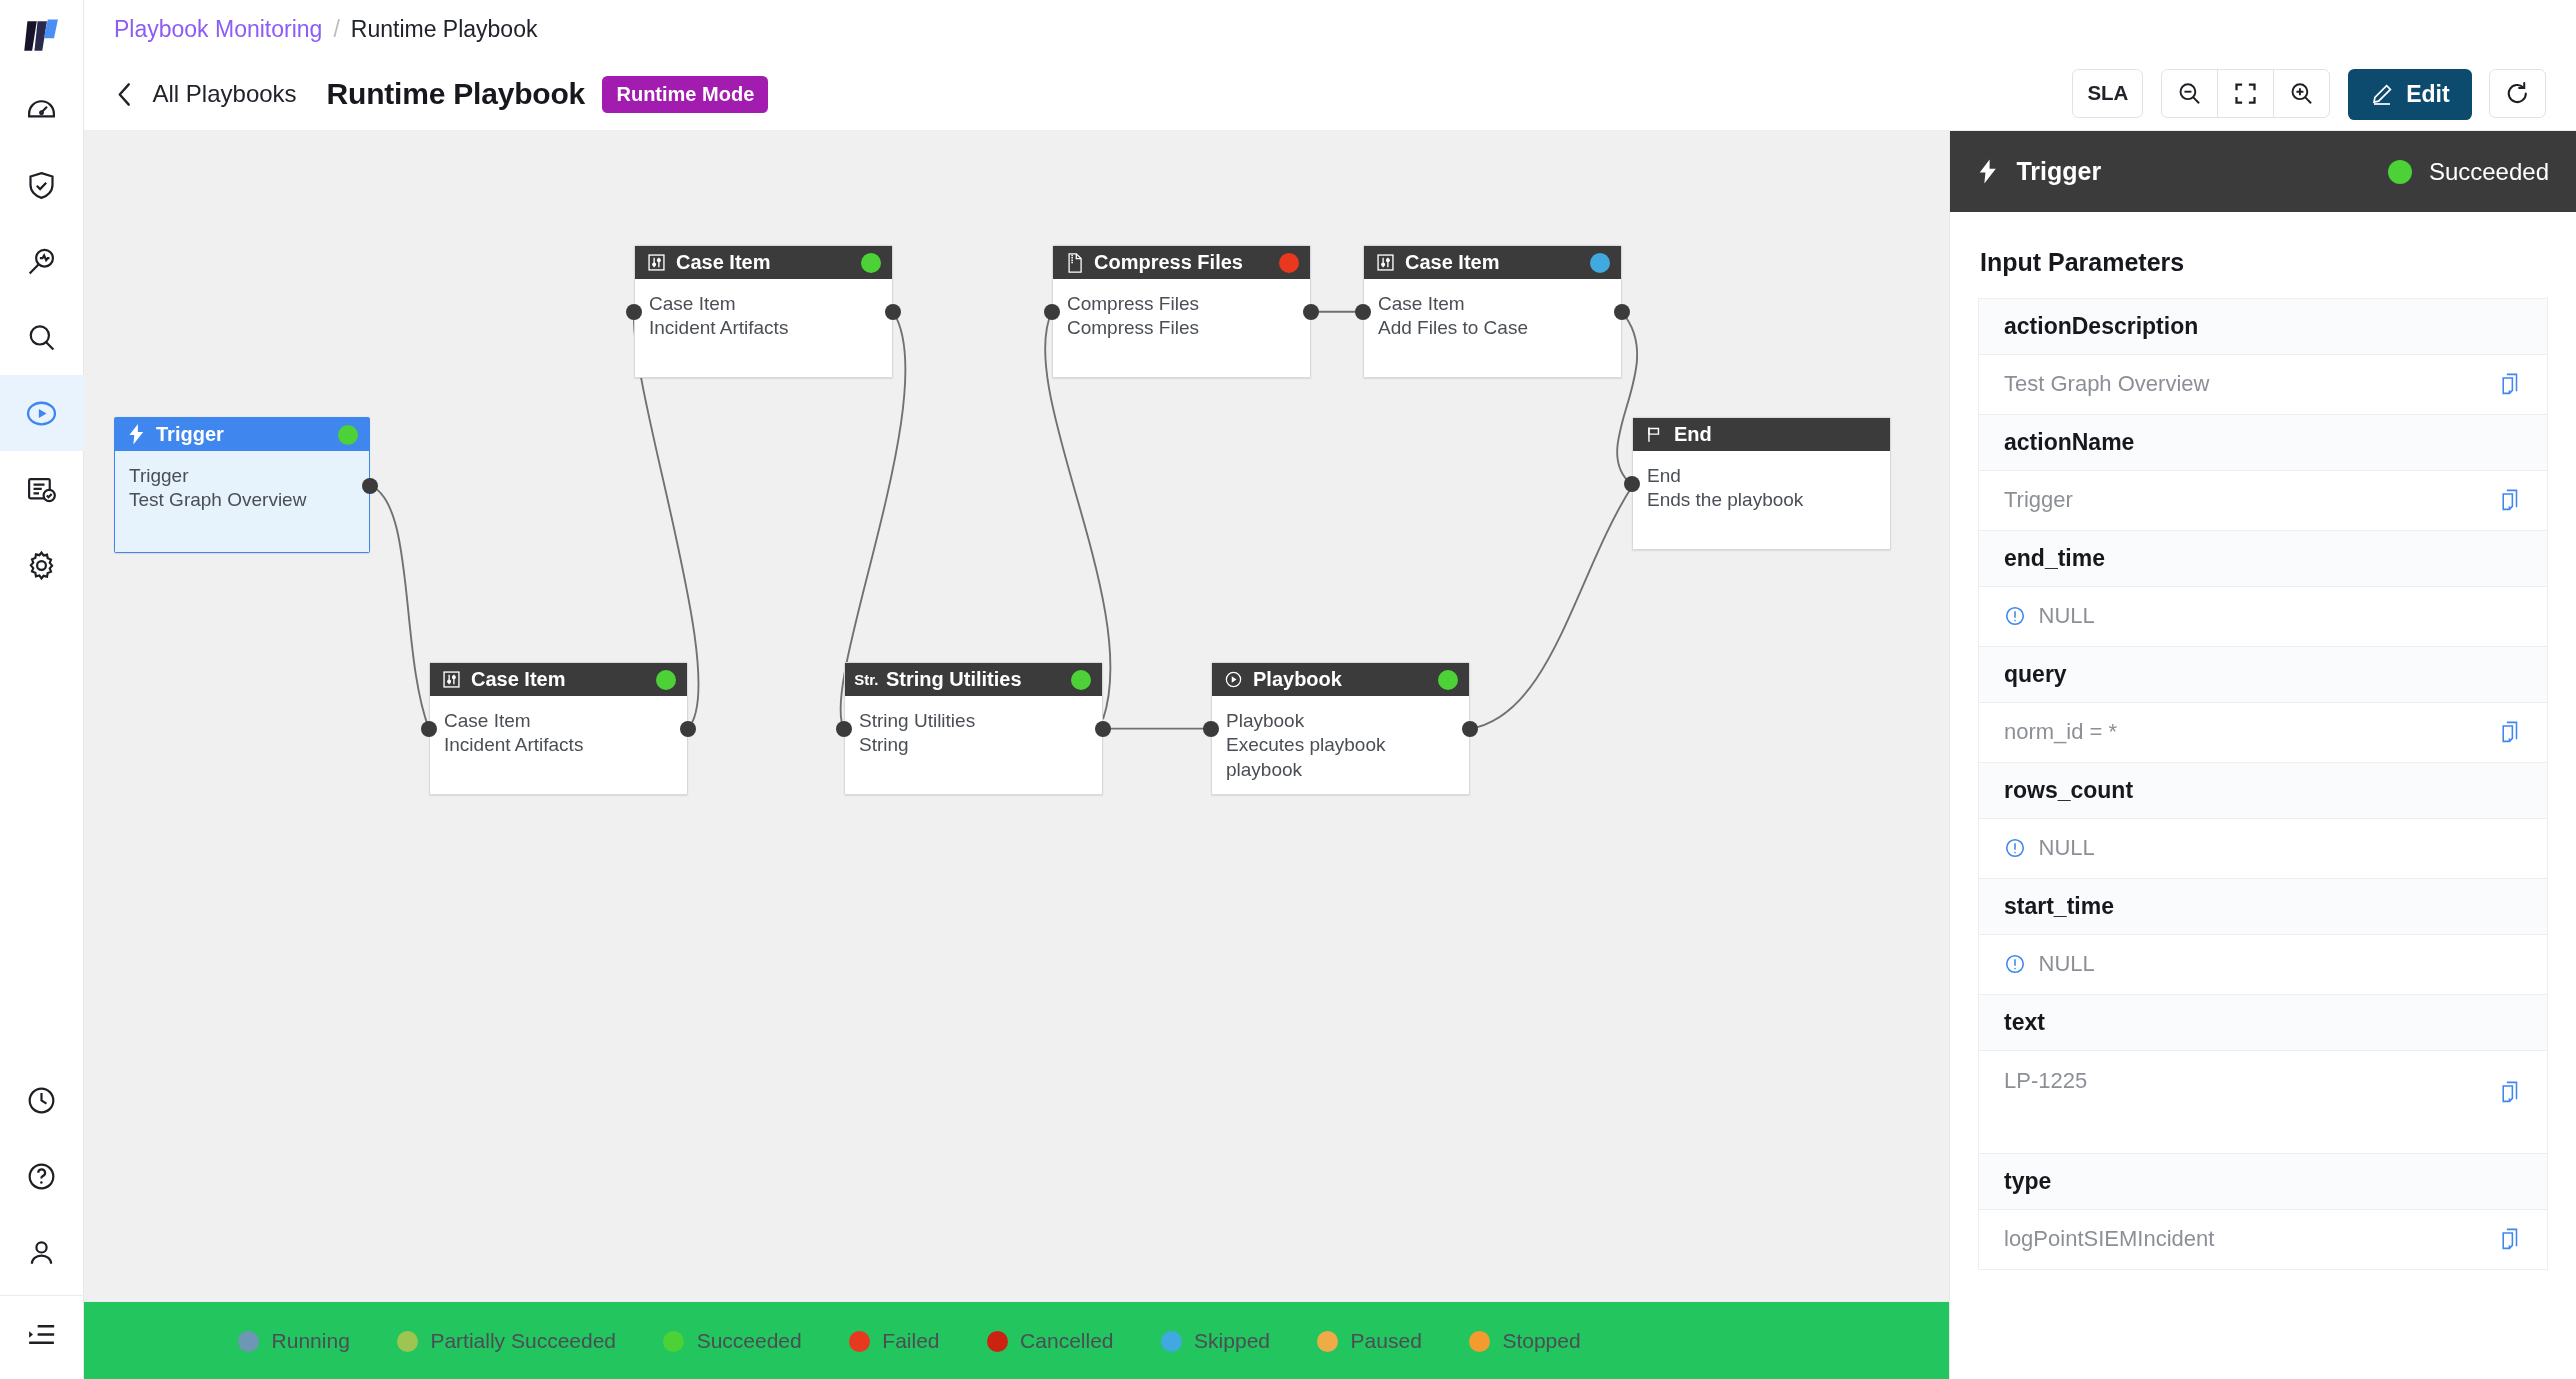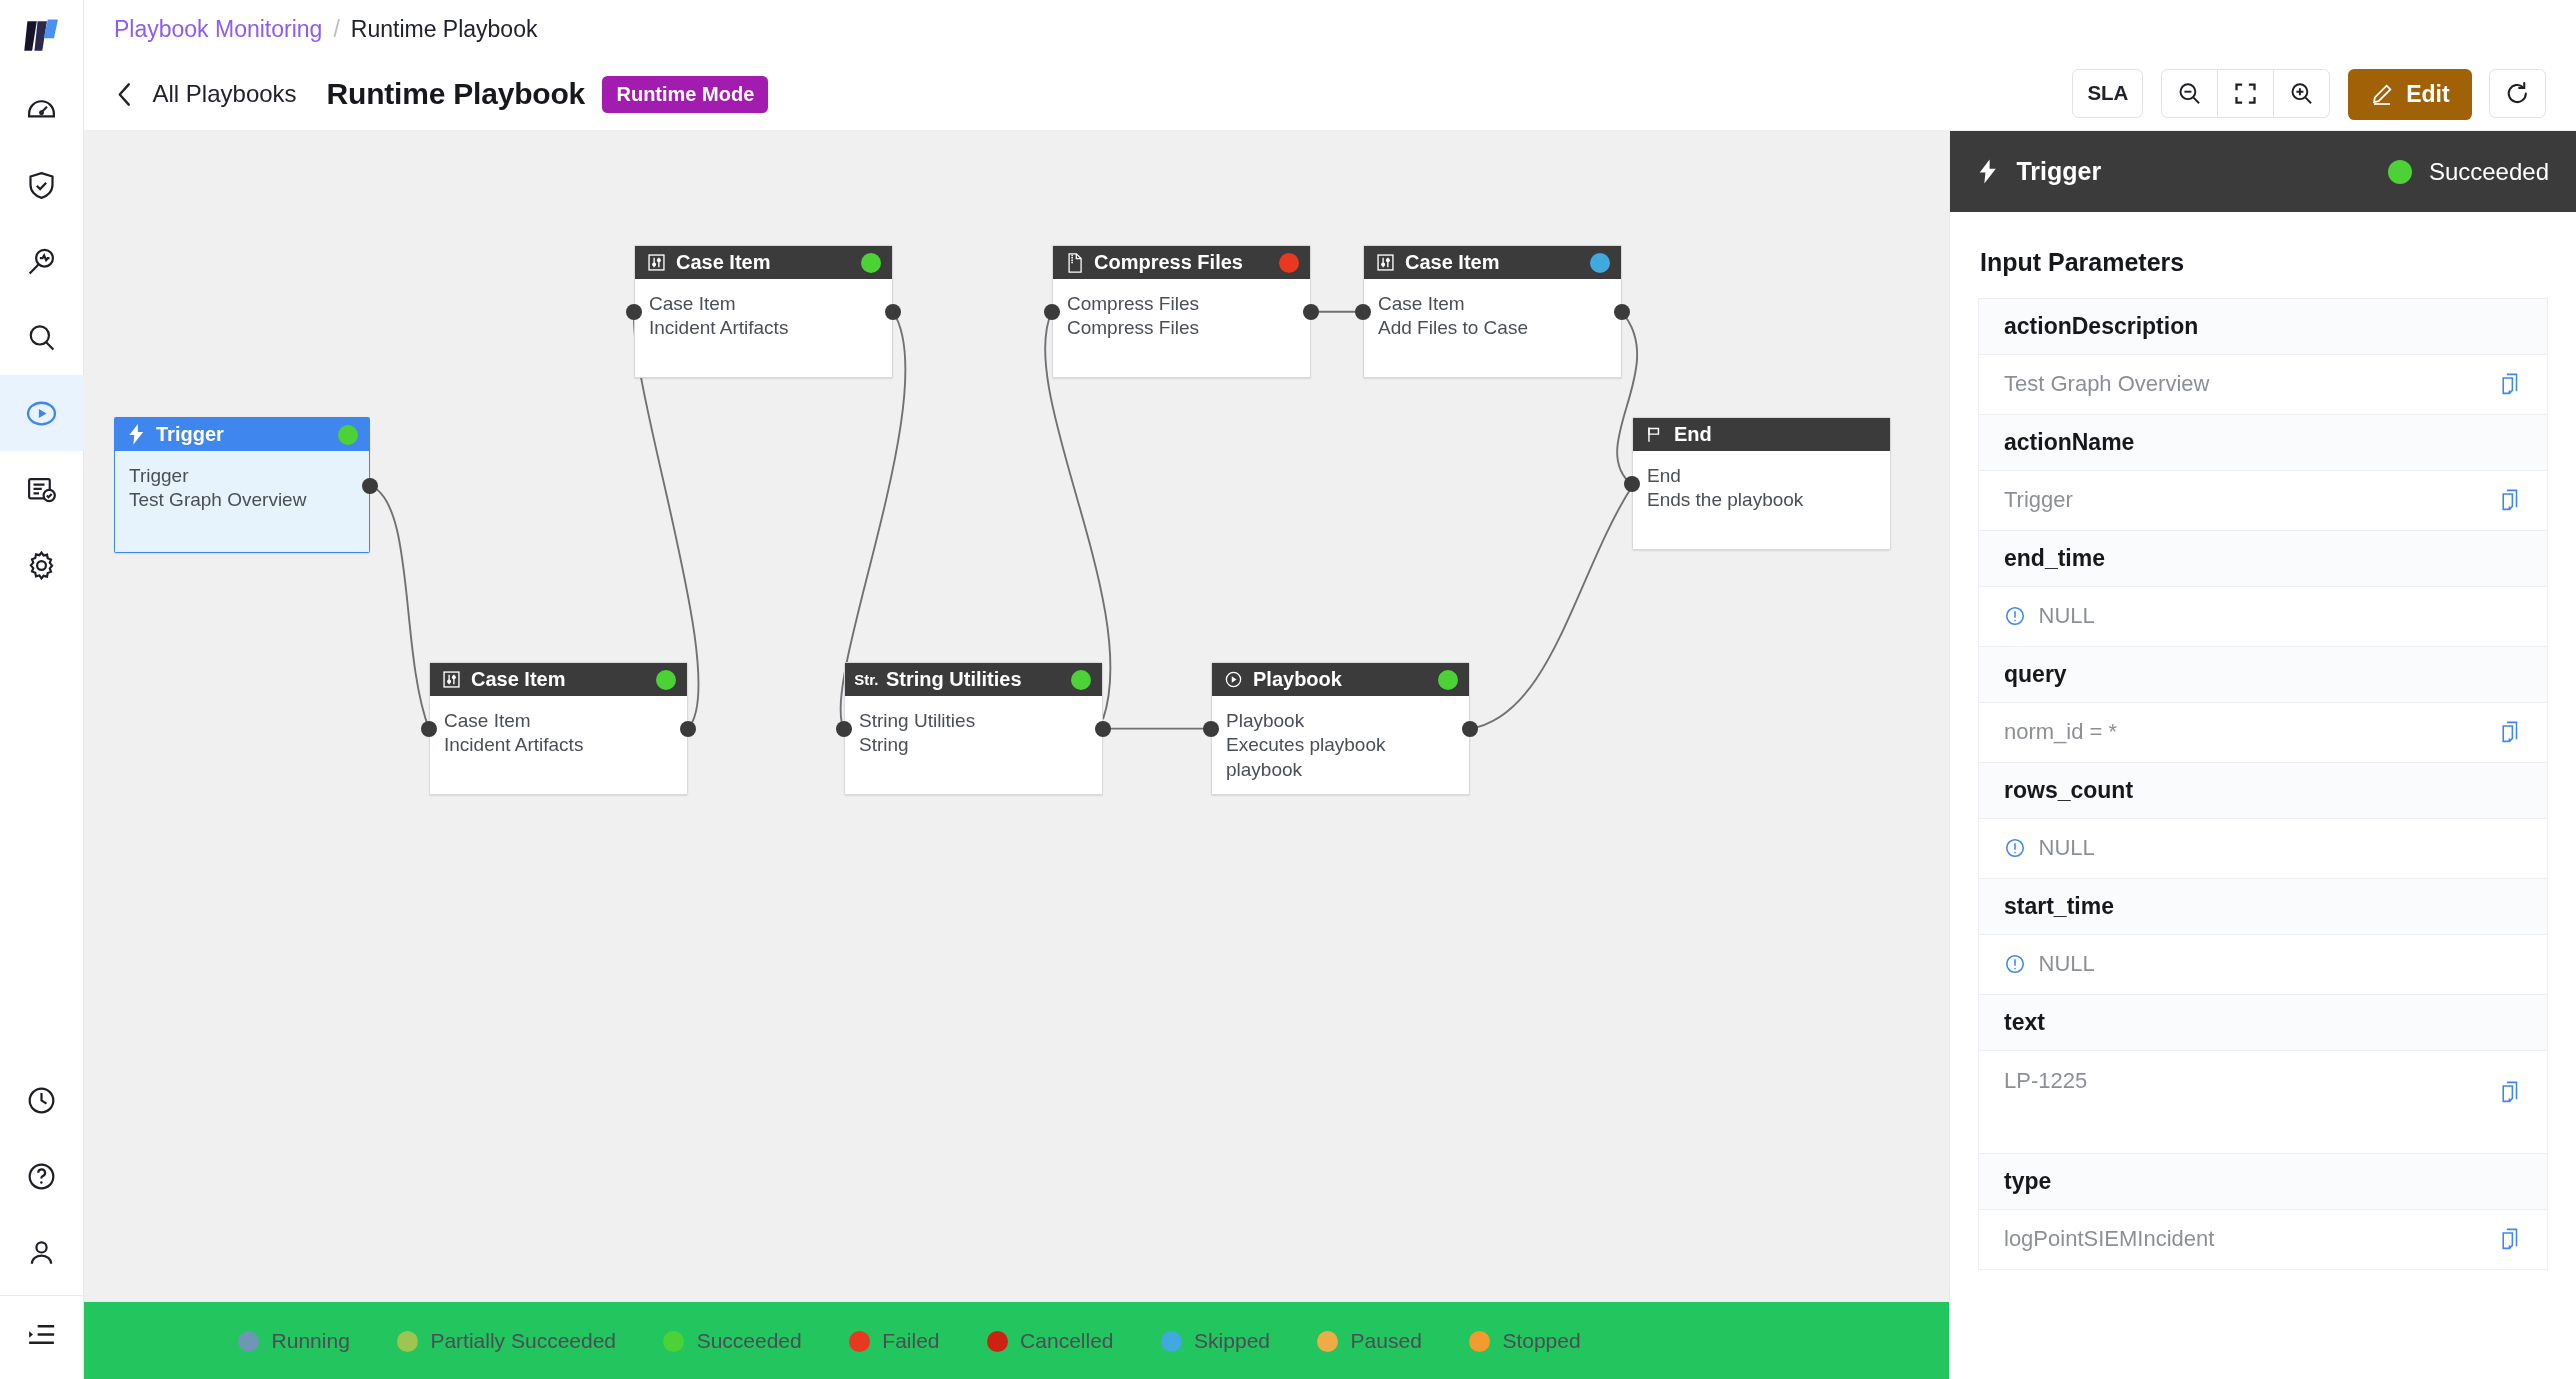--- a/index.html
+++ b/index.html
@@ -69,21 +69,21 @@
     height: 49px; min-width: 49px; padding: 0 14px;
     background: #fff; border: 0.8px solid #dfe2e7; border-radius: 6.3px;
     display: flex; align-items: center; justify-content: center;
     font-size: 20.5px; font-weight: 700; color: #20232a; cursor: pointer;
   }
   .zoom-group { display: flex; }
   .zoom-group .btn-outline { border-radius: 0; margin-left: -0.8px; }
   .zoom-group .btn-outline:first-child { border-radius: 6.3px 0 0 6.3px; margin-left: 0; }
   .zoom-group .btn-outline:last-child { border-radius: 0 6.3px 6.3px 0; }
   .btn-primary {
-    height: 51px; padding: 0 22px; background: #a16207; border: none; border-radius: 6.3px;
+    height: 51px; padding: 0 22px; background: #0c4a6e; border: none; border-radius: 6.3px;
     display: flex; align-items: center; gap: 12.6px;
     color: #fff; font-size: 23px; font-weight: 600; cursor: pointer;
   }
 
   
   .canvas-wrap {
     position: absolute; left: 84px; top: 131px;
     width: 1866px; height: 1249px;
     background: #f0f0f0;
     overflow: hidden;

